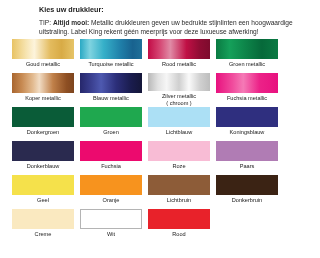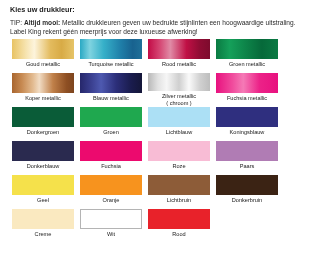--- a/index.html
+++ b/index.html
@@ -12,20 +12,21 @@
     background: #ffffff;
     font-family: "Liberation Sans", sans-serif;
     overflow: hidden;
   }
   #page {
     position: relative;
     width: 313px;
     height: 210px;
     background: #ffffff;
     box-sizing: border-box;
+    padding-left: 29px;
   }
   .header {
     padding: 4px 10px 0 10px;
   }
   .header-title {
     font-size: 7.2px;
     font-weight: bold;
     color: #1a1a1a;
     line-height: 11px;
     letter-spacing: 0.02px;

